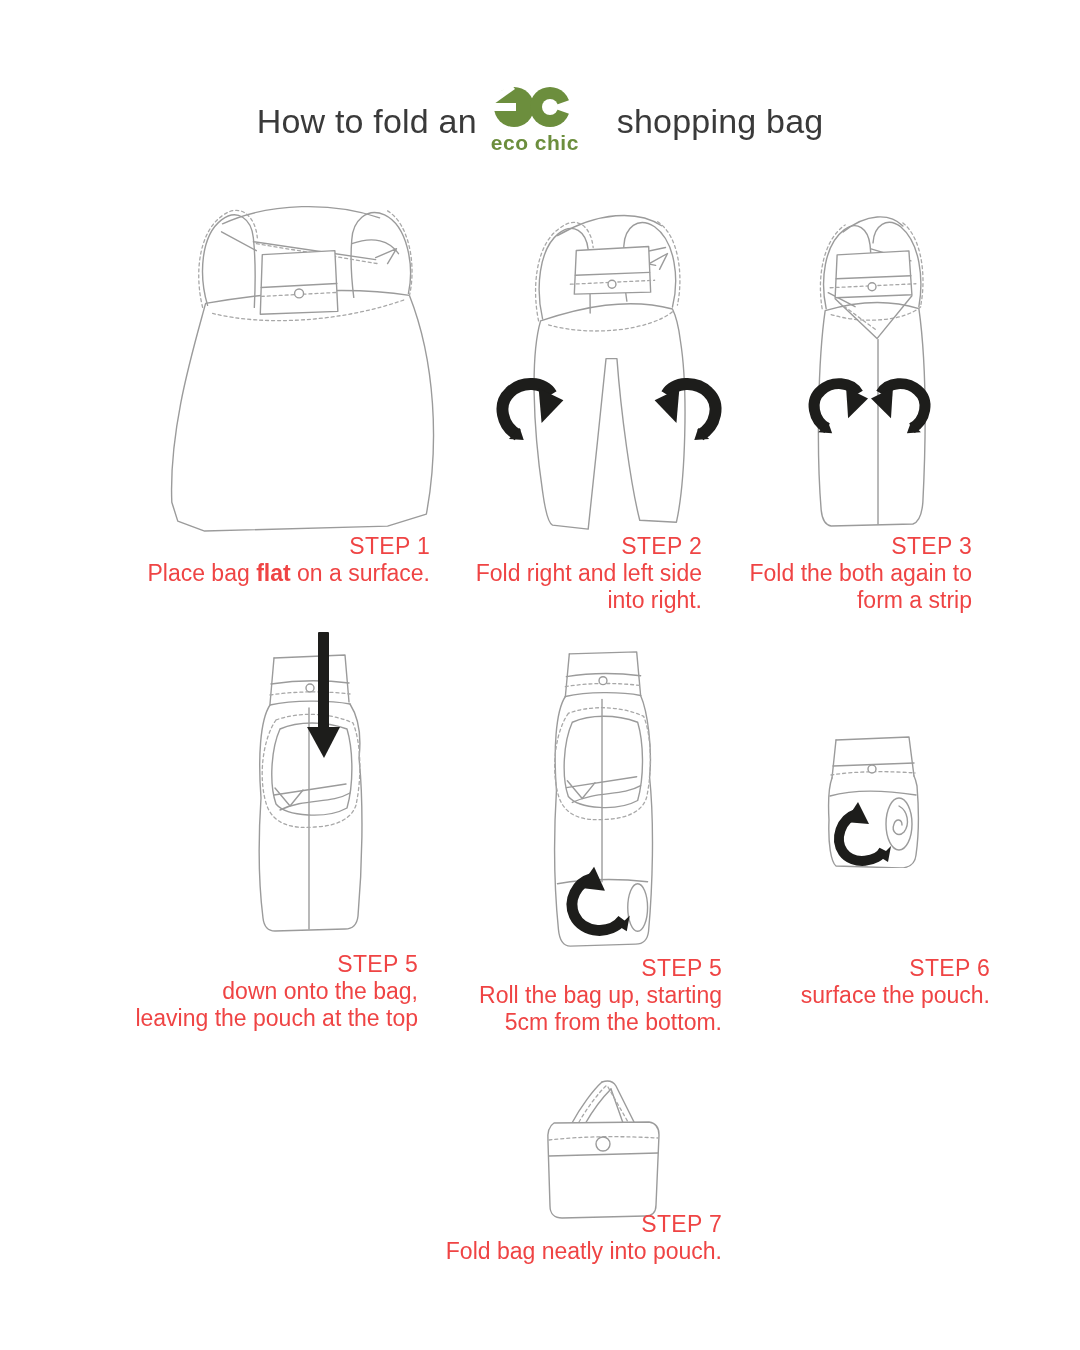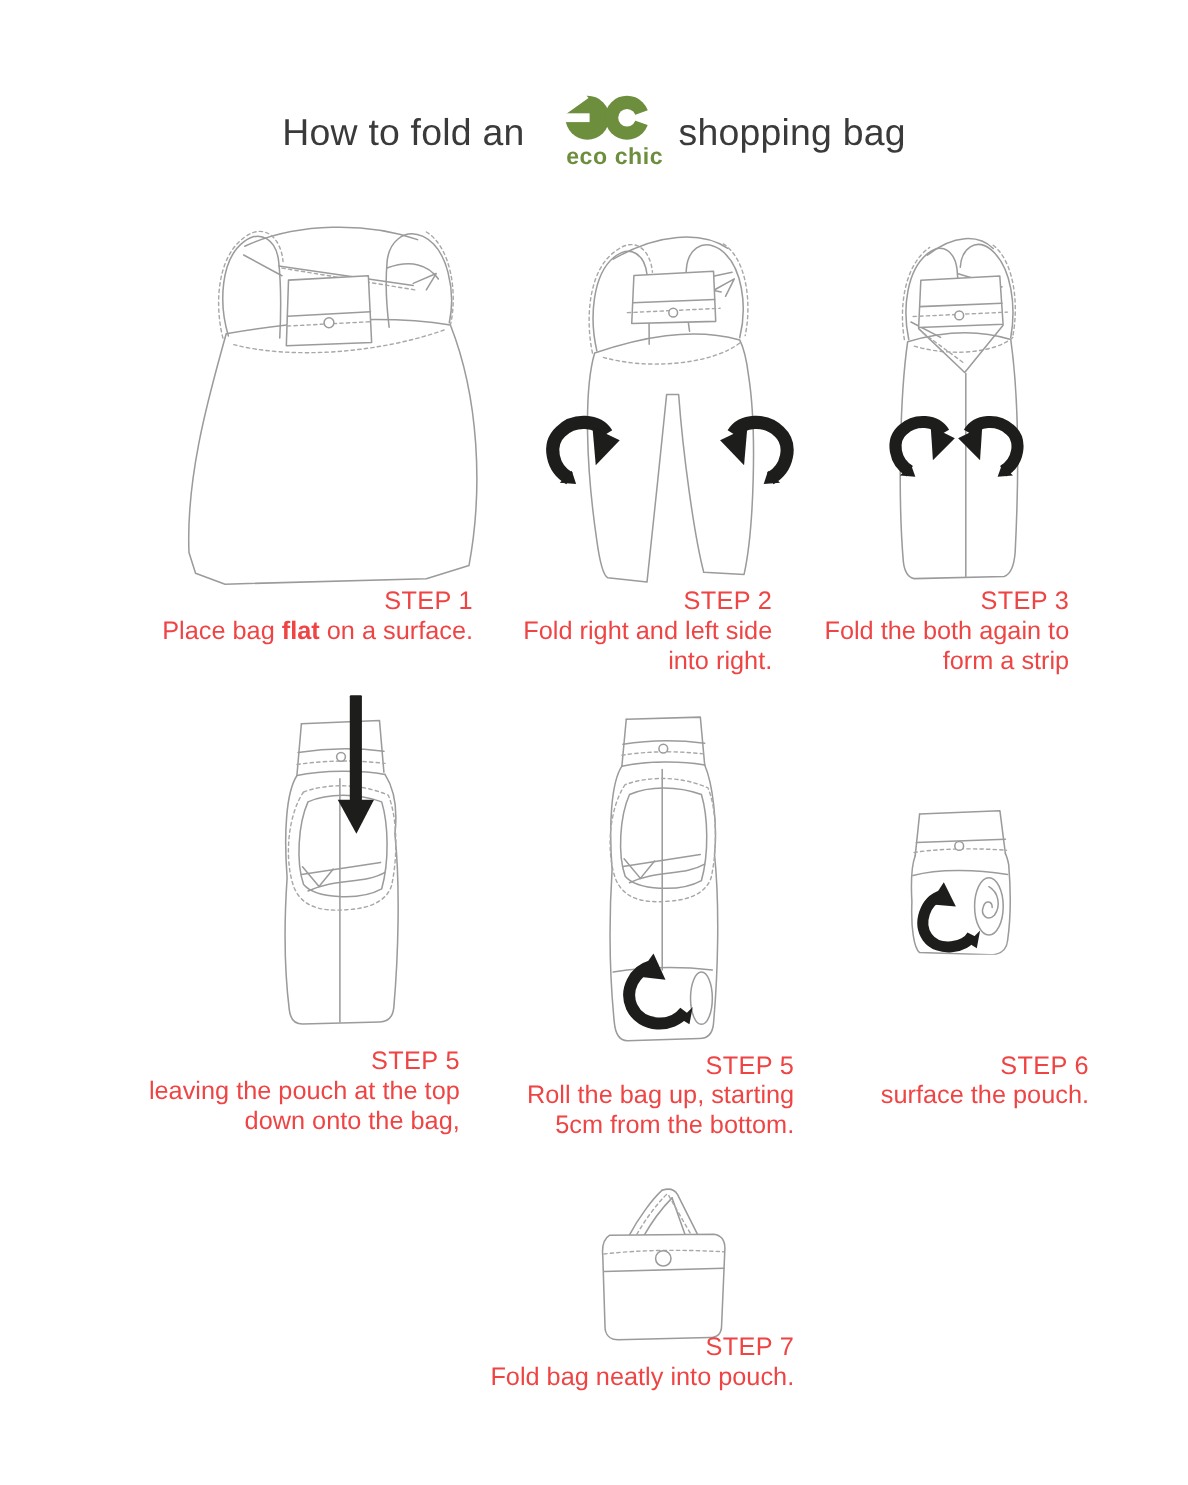--- a/index.html
+++ b/index.html
@@ -3,21 +3,21 @@
 <meta charset="utf-8">
 <style>
   html,body{margin:0;padding:0;background:#ffffff;}
   .canvas{position:relative;width:1080px;height:1350px;background:#ffffff;overflow:hidden;
           font-family:"Liberation Sans",sans-serif;color:#323232;}
 
   
   .title{position:absolute;top:84px;left:0;width:1080px;display:flex;
          justify-content:center;align-items:flex-start;gap:14px;}
   .title .t{font-size:34px;color:#3a3a3a;margin-top:18px;letter-spacing:.2px;}
-  .logo{display:flex;flex-direction:column;align-items:flex-end;width:112px;}
+  .logo{display:flex;flex-direction:column;align-items:flex-start;width:112px;}
   .logo svg{display:block;width:92px;height:46px;}
   .logo .word{font-size:21px;font-weight:bold;color:#6c8e3d;letter-spacing:.5px;margin-top:1px;}
 
   
   .fig{position:absolute;}
   .fig svg{display:block;width:100%;height:100%;}
   .fig1{left:112px;top:178px;width:320px;height:348px;}
   .fig2{left:450px;top:178px;width:240px;height:352px;}
   .fig3{left:755px;top:183px;width:170px;height:334px;}
   .fig4{left:205px;top:612px;width:135px;height:305px;}
@@ -238,22 +238,22 @@
   </div>
 
   <div class="cap cap3">
     <div class="step">STEP 3</div>
     <div class="line">Fold the both again to</div>
     <div class="line">form a strip</div>
   </div>
 
   <div class="cap cap4">
     <div class="step">STEP 5</div>
+    <div class="line">down onto the bag,</div>
     <div class="line">leaving the pouch at the top</div>
-    <div class="line">down onto the bag,</div>
   </div>
 
   <div class="cap cap5">
     <div class="step">STEP 5</div>
     <div class="line">Roll the bag up, starting</div>
     <div class="line">5cm from the bottom.</div>
   </div>
 
   <div class="cap cap6">
     <div class="step">STEP 6</div>

